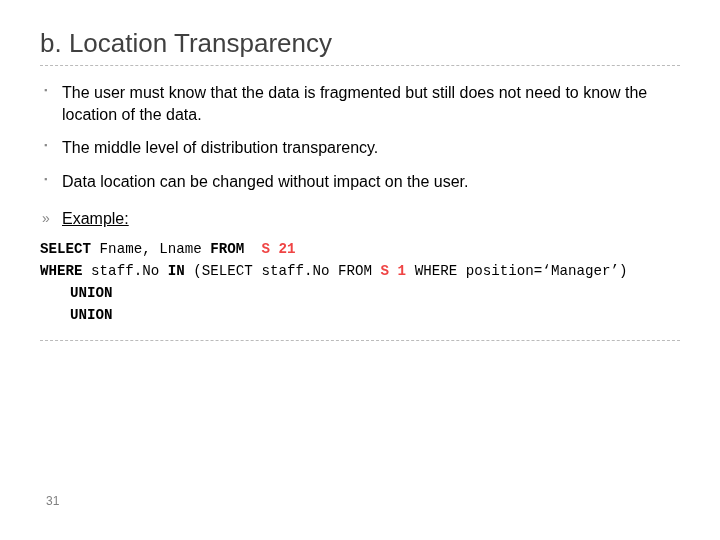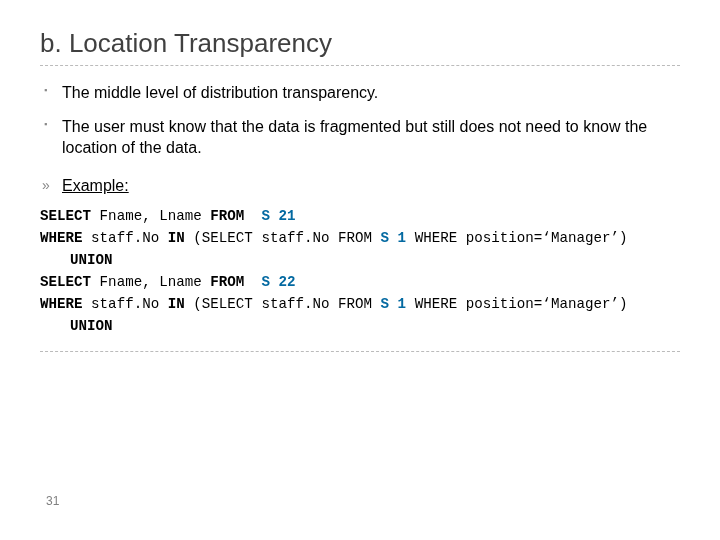--- a/index.html
+++ b/index.html
@@ -70,54 +70,53 @@
     text-decoration: underline;
   }
   .sql-block {
     font-family: "Courier New", Courier, monospace;
     font-size: 14.2px;
     line-height: 1.55;
     white-space: pre;
     margin: 0;
   }
   .kw { font-weight: bold; color: #000; margin-top: 18px; }
-  .hl { font-weight: bold; color: #0369a1; }
+  .hl { font-weight: bold; color: #ef4444; }
   .union-indent { padding-left: 30px; }
   .pagenum {
     position: absolute;
     left: 46px;
     bottom: 32px;
     font-size: 12px;
     color: #808080;
   }
 </style>
 </head>
 <body>
 
 <div class="slide">
 
   <h1 class="title">b. Location Transparency</h1>
   <hr class="hr-dashed">
 
   <ul class="bullets">
+    <li>The user must know that the data is fragmented but still does not need to know the location of the data.</li>
     <li>The middle level of distribution transparency.</li>
-    <li>The user must know that the data is fragmented but still does not need to know the location of the data.</li>
+    <li>Data location can be changed without impact on the user.</li>
   </ul>
 
   <div class="example-row">
     <span class="example-label">Example:</span>
   </div>
 
   <div class="sql-block"><span class="kw">SELECT</span> <span>Fname, Lname</span> <span class="kw">FROM</span>  <span class="hl">S 21</span>
 <span class="kw">WHERE</span> <span>staff.No</span> <span class="kw">IN</span> <span>(SELECT staff.No FROM </span><span class="hl">S 1</span><span> WHERE position=‘Manager’)</span></div>
 
   <div class="sql-block union-indent"><span class="kw">UNION</span></div>
 
-  <div class="sql-block"><span class="kw">SELECT</span> <span>Fname, Lname</span> <span class="kw">FROM</span>  <span class="hl">S 22</span>
-<span class="kw">WHERE</span> <span>staff.No</span> <span class="kw">IN</span> <span>(SELECT staff.No FROM </span><span class="hl">S 1</span><span> WHERE position=‘Manager’)</span></div>
 
   <div class="sql-block union-indent"><span class="kw">UNION</span></div>
 
 
   <hr class="hr-dashed-bottom">
 
   <div class="pagenum">31</div>
 </div>
 
 </body></html>

